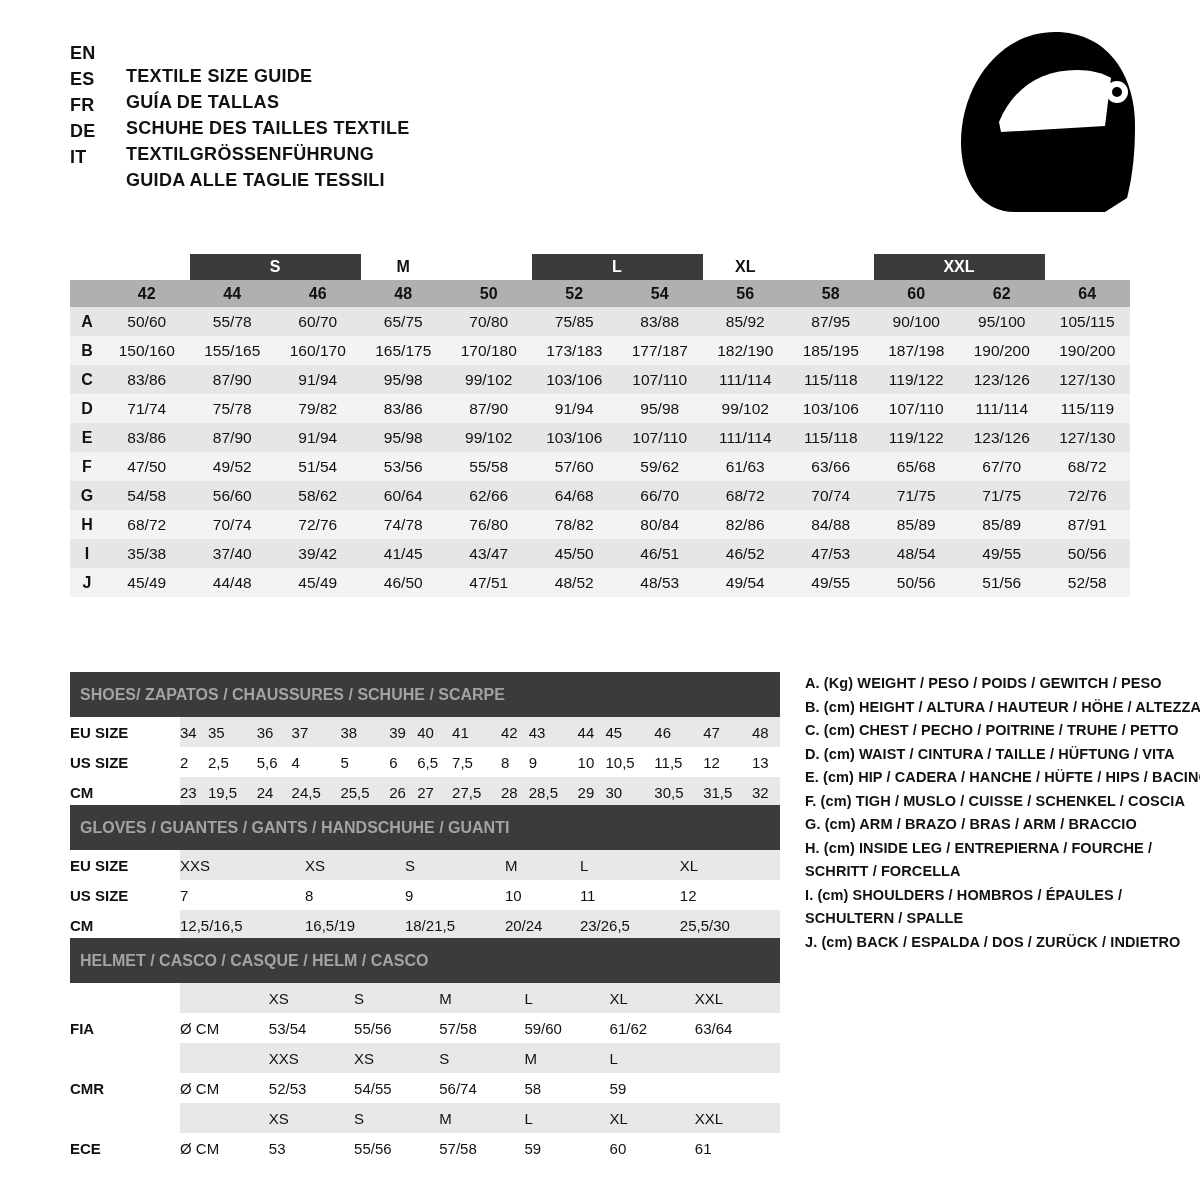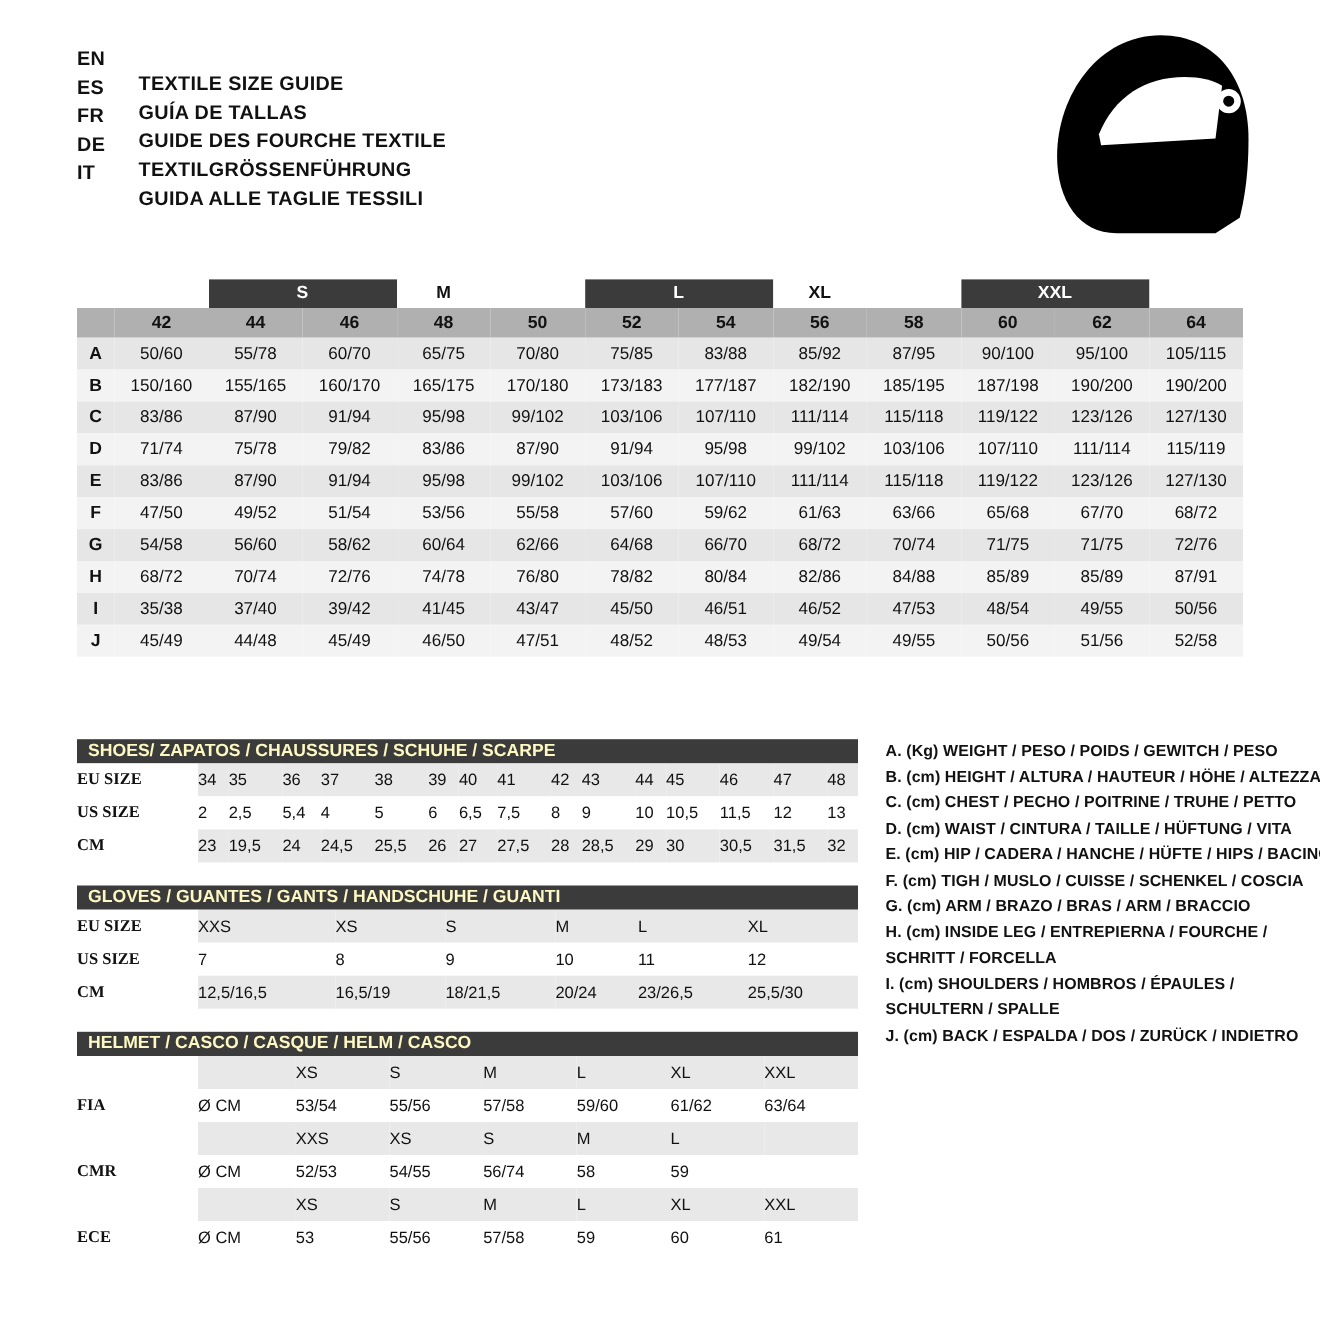--- a/index.html
+++ b/index.html
@@ -109,33 +109,32 @@
     font-size: 15px;
   }
   .subtable td {
     padding: 0;
     height: 30px;
     text-align: left;
     white-space: nowrap;
   }
   .band td {
     background: #3b3b3b;
-    color: #fef9c3;
+    color: #a3a3a3;
     font-weight: bold;
     font-size: 16px;
     padding-left: 10px;
-    height: 22px;
+    height: 45px;
   }
   .rowlab {
     font-weight: bold;
     font-size: 15px;
     width: 110px;
     padding-left: 2px;
     background: #ffffff;
-    font-family: Liberation Serif, serif;
   }
   .shade td {
     background: #e8e8e8;
   }
   .plain td {
     background: #ffffff;
   }
   .shade td.rowlab, .plain td.rowlab {
     background: #ffffff;
   }
@@ -165,21 +164,21 @@
   <div class="lang-row">
     <span class="lang-code">EN</span>
     <span class="lang-title">TEXTILE SIZE GUIDE</span>
   </div>
   <div class="lang-row">
     <span class="lang-code">ES</span>
     <span class="lang-title">GUÍA DE TALLAS</span>
   </div>
   <div class="lang-row">
     <span class="lang-code">FR</span>
-    <span class="lang-title">GUIDE DES FOURCHE TEXTILE</span>
+    <span class="lang-title">SCHUHE DES TAILLES TEXTILE</span>
   </div>
   <div class="lang-row">
     <span class="lang-code">DE</span>
     <span class="lang-title">TEXTILGRÖSSENFÜHRUNG</span>
   </div>
   <div class="lang-row">
     <span class="lang-code">IT</span>
     <span class="lang-title">GUIDA ALLE TAGLIE TESSILI</span>
   </div>
 </div>
@@ -397,21 +396,21 @@
     <td class="cellpad">44</td>
     <td class="cellpad">45</td>
     <td class="cellpad">46</td>
     <td class="cellpad">47</td>
     <td class="cellpad">48</td>
   </tr>
   <tr class="plain">
     <td class="rowlab">US SIZE</td>
     <td class="cellpad">2</td>
     <td class="cellpad">2,5</td>
-    <td class="cellpad">5,4</td>
+    <td class="cellpad">5,6</td>
     <td class="cellpad">4</td>
     <td class="cellpad">5</td>
     <td class="cellpad">6</td>
     <td class="cellpad">6,5</td>
     <td class="cellpad">7,5</td>
     <td class="cellpad">8</td>
     <td class="cellpad">9</td>
     <td class="cellpad">10</td>
     <td class="cellpad">10,5</td>
     <td class="cellpad">11,5</td>

